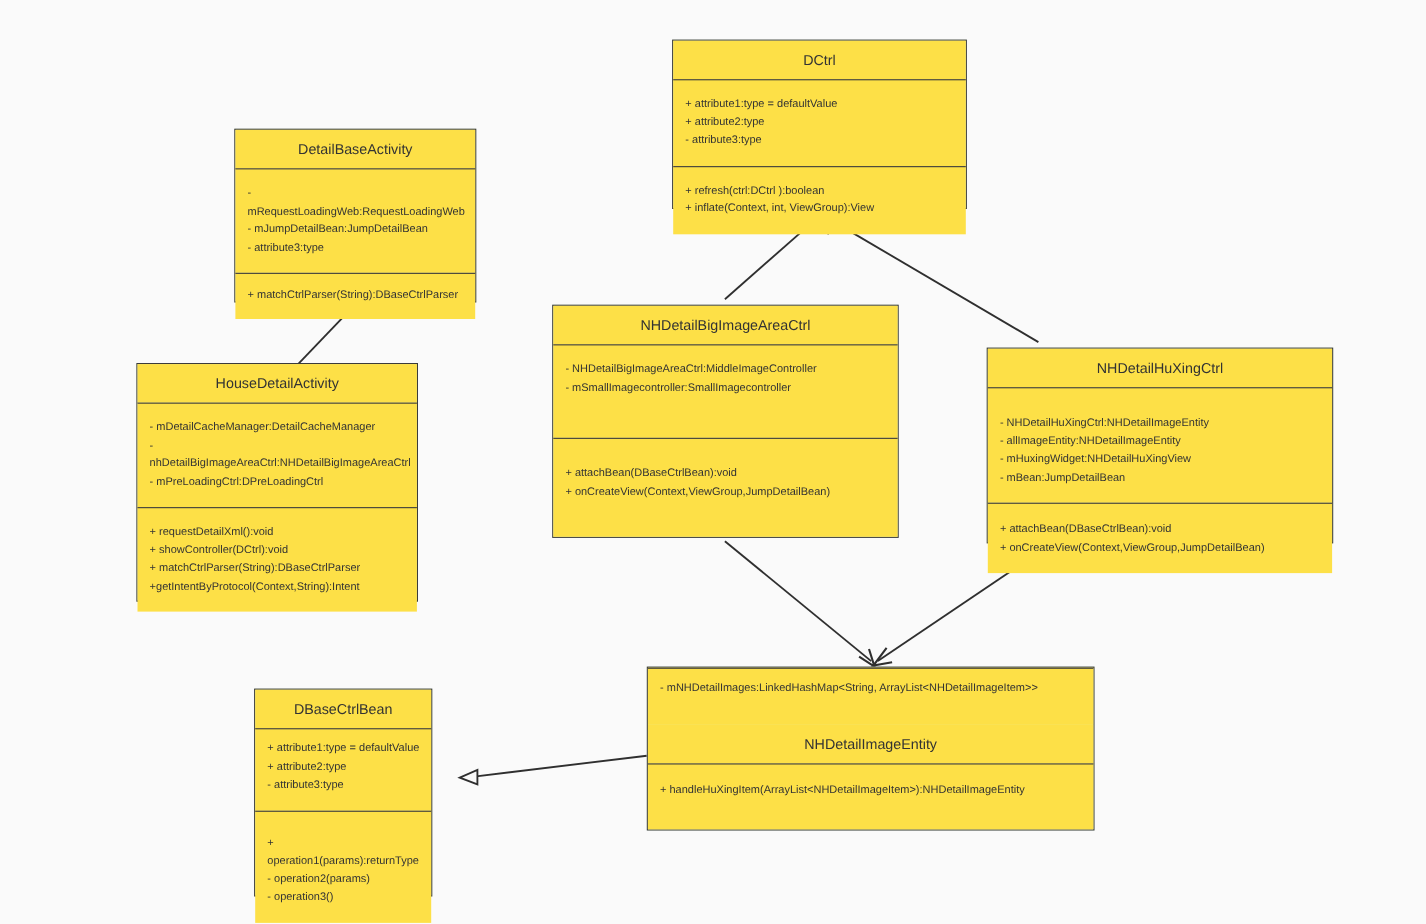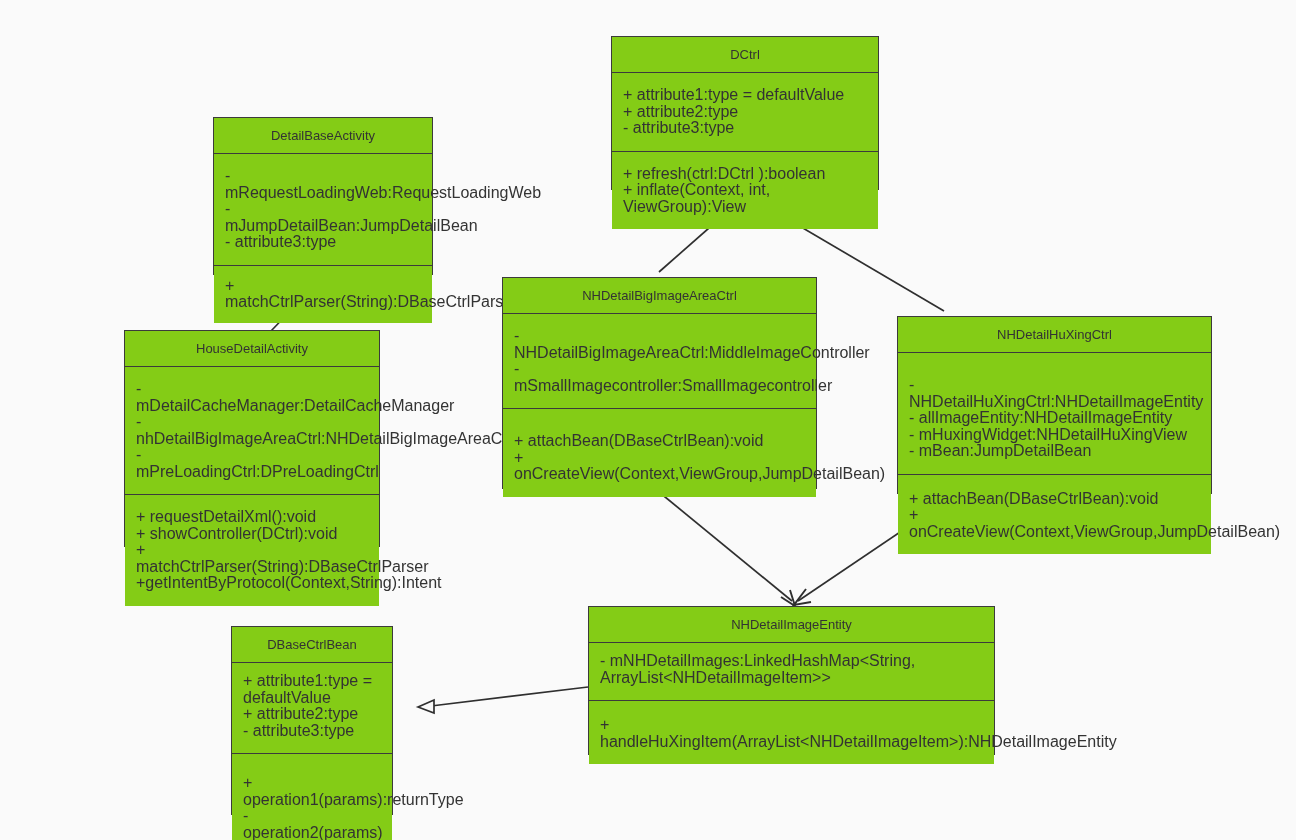--- a/index.html
+++ b/index.html
@@ -31,36 +31,36 @@
   .uml-class {
     position: absolute;
     box-sizing: border-box;
     background: #e0eede;
     border: 1.6px solid #3b3b3b;
     display: flex;
     flex-direction: column;
   }
   .uml-section {
     box-sizing: border-box;
-    background: #84cc16;
+    background: #fde047;
   }
   .uml-section.divider {
     border-top: 1.6px solid #3b3b3b;
   }
   .uml-name {
     text-align: center;
     font-size: 13px;
     line-height: 17px;
     padding: 9px 6px 9px 6px;
     color: #333333;
     white-space: nowrap;
   }
   .uml-members {
     padding: 14px 10px 14px 11px;
-    font-size: 16px;
+    font-size: 10px;
     line-height: 16.5px;
     flex: 1 1 auto;
   }
   .uml-member {
     white-space: normal;
     word-break: normal;
     color: #333333;
   }
   .edge-path {
     fill: none;
@@ -193,22 +193,22 @@
       <div class="uml-member">- attribute3:type</div>
     </div>
     <div class="uml-section divider uml-members" style="padding-top:21px;">
       <div class="uml-member">+ operation1(params):returnType</div>
       <div class="uml-member">- operation2(params)</div>
       <div class="uml-member">- operation3()</div>
     </div>
   </div>
 
   <div class="uml-class" id="cls-nhdetailimageentity" style="left:588px; top:606px; width:407px; height:149px;">
-    <div class="uml-section uml-name">NHDetailImageEntity</div>
     <div class="uml-section divider uml-members" style="flex:0 0 52px; padding-top:10px;">
       <div class="uml-member">- mNHDetailImages:LinkedHashMap&lt;String, ArrayList&lt;NHDetailImageItem&gt;&gt;</div>
     </div>
+    <div class="uml-section uml-name">NHDetailImageEntity</div>
     <div class="uml-section divider uml-members" style="padding-top:16px;">
       <div class="uml-member">+ handleHuXingItem(ArrayList&lt;NHDetailImageItem&gt;):NHDetailImageEntity</div>
     </div>
   </div>
 
 </div>
 
 </body></html>

